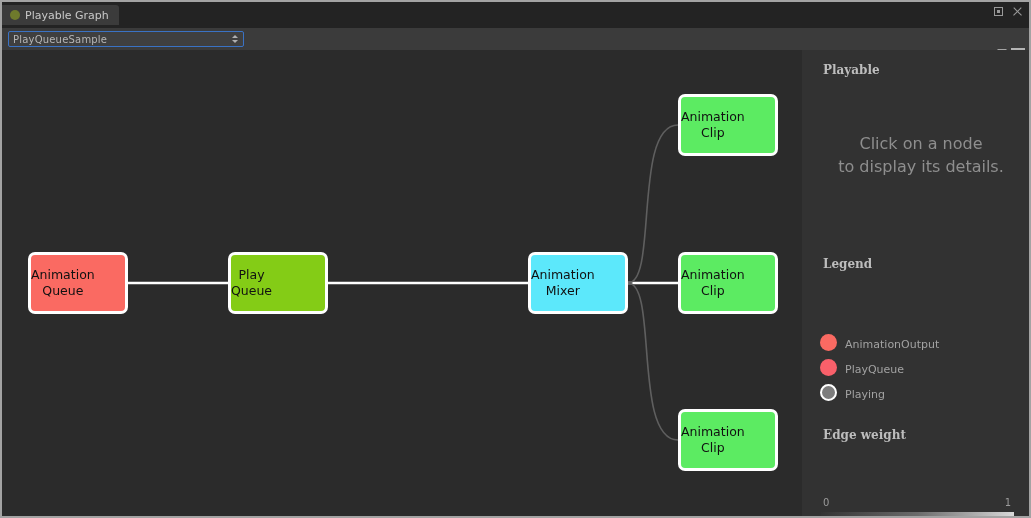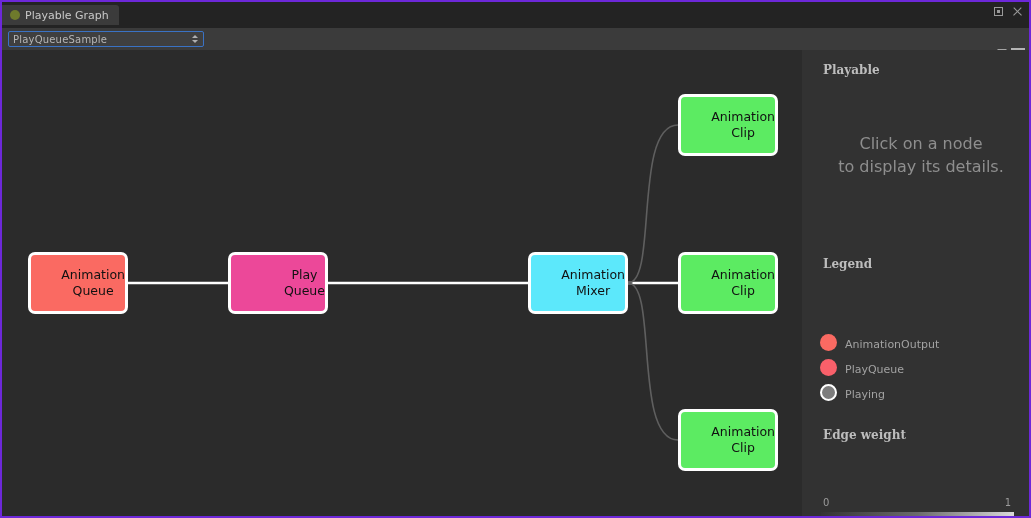--- a/index.html
+++ b/index.html
@@ -9,21 +9,21 @@
   }
   body {
     font-family: "DejaVu Sans", sans-serif;
   }
   .window {
     position: relative;
     width: 1031px;
     height: 518px;
     box-sizing: border-box;
     background: #2b2b2b;
-    border: 2px solid #6d28d9;
+    border: 2px solid #a3a3a3;
     overflow: hidden;
   }
   
   .tabbar {
     position: absolute;
     left: 0; top: 0;
     width: 1027px;
     height: 26px;
     background: #232323;
   }
@@ -126,21 +126,21 @@
   .toolbar {
     position: absolute;
     left: 0; top: 26px;
     width: 1027px;
     height: 22px;
     background: #3b3b3b;
   }
   .dropdown {
     position: absolute;
     left: 6px; top: 3px;
-    width: 196px;
+    width: 236px;
     height: 16px;
     box-sizing: border-box;
     background: #3f3f3f;
     border: 1px solid #3a72c4;
     border-radius: 2px;
     display: flex;
     align-items: center;
     padding: 0 4px;
     color: #b6b6b6;
     font-size: 10px;
@@ -178,21 +178,21 @@
     left: 0; top: 0;
     width: 800px; height: 466px;
   }
   .node {
     position: absolute;
     box-sizing: border-box;
     border-radius: 7px;
     border: 3px solid #ffffff;
     display: flex;
     align-items: center;
-    justify-content: flex-end;
+    justify-content: flex-start;
     text-align: center;
     color: #111111;
     font-size: 12.5px;
     line-height: 1.3;
     cursor: pointer;
   }
 
   
   .sidebar {
     position: absolute;
@@ -300,21 +300,21 @@
           <path d="M 626 233 C 656 233, 631 390, 676 390" fill="none" stroke="rgb(95,95,95)" stroke-width="1.6"></path>
         </g>
     </svg>
     <div id="node-layer">
         <div class="node" style="left: 26px; top: 202px; width: 100px; height: 62px; background: rgb(250, 106, 98);">
           <span>
             <div>Animation</div>
             <div>Queue</div>
           </span>
         </div>
-        <div class="node" style="left: 226px; top: 202px; width: 100px; height: 62px; background: #ec4899; padding-left: 20px;">
+        <div class="node" style="left: 226px; top: 202px; width: 100px; height: 62px; background: #84cc16;">
           <span>
             <div>Play</div>
             <div>Queue</div>
           </span>
         </div>
         <div class="node" style="left: 526px; top: 202px; width: 100px; height: 62px; background: rgb(92, 232, 251);">
           <span>
             <div>Animation</div>
             <div>Mixer</div>
           </span>

